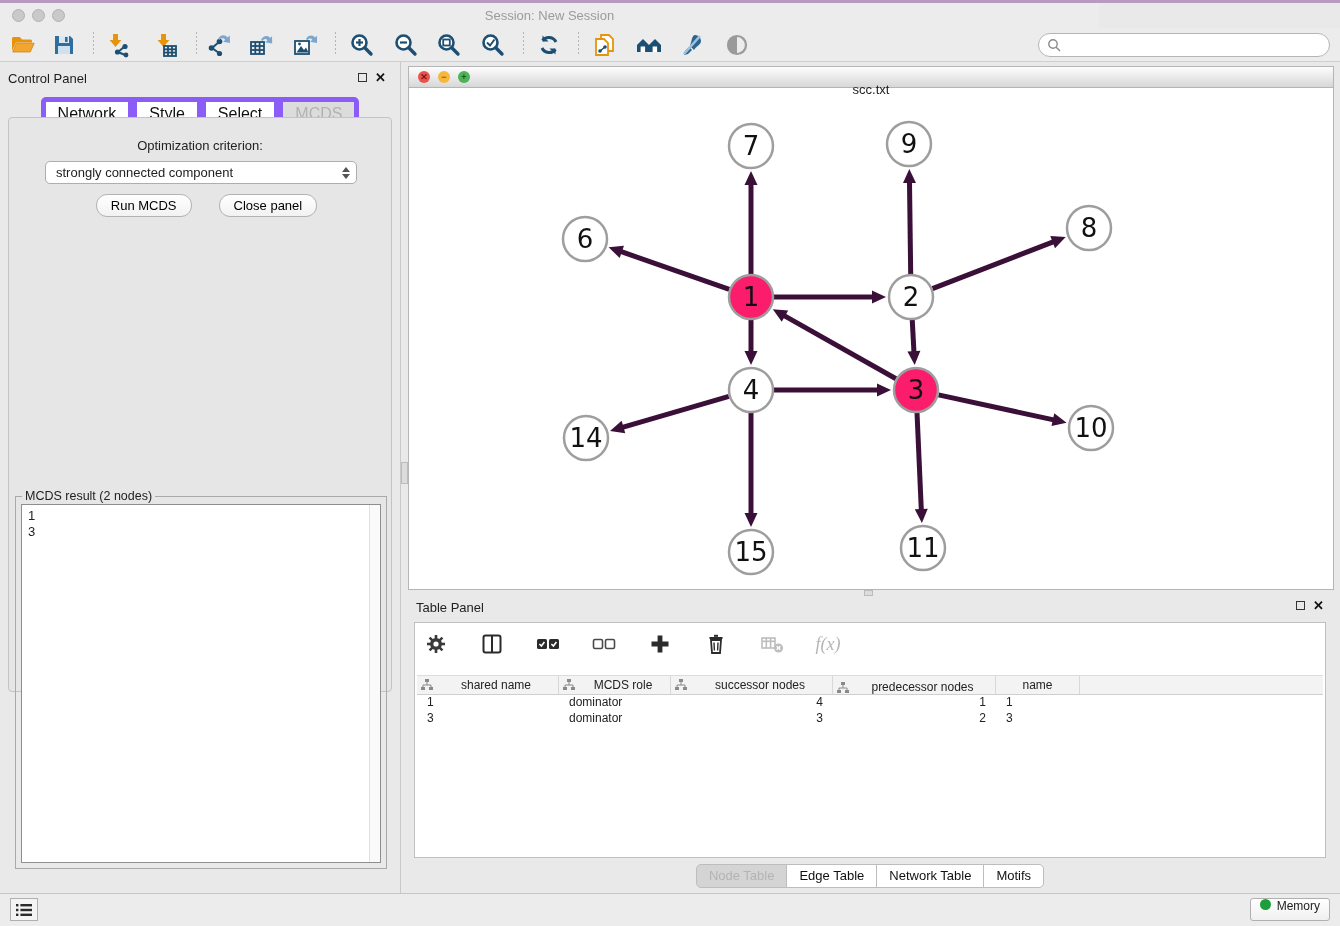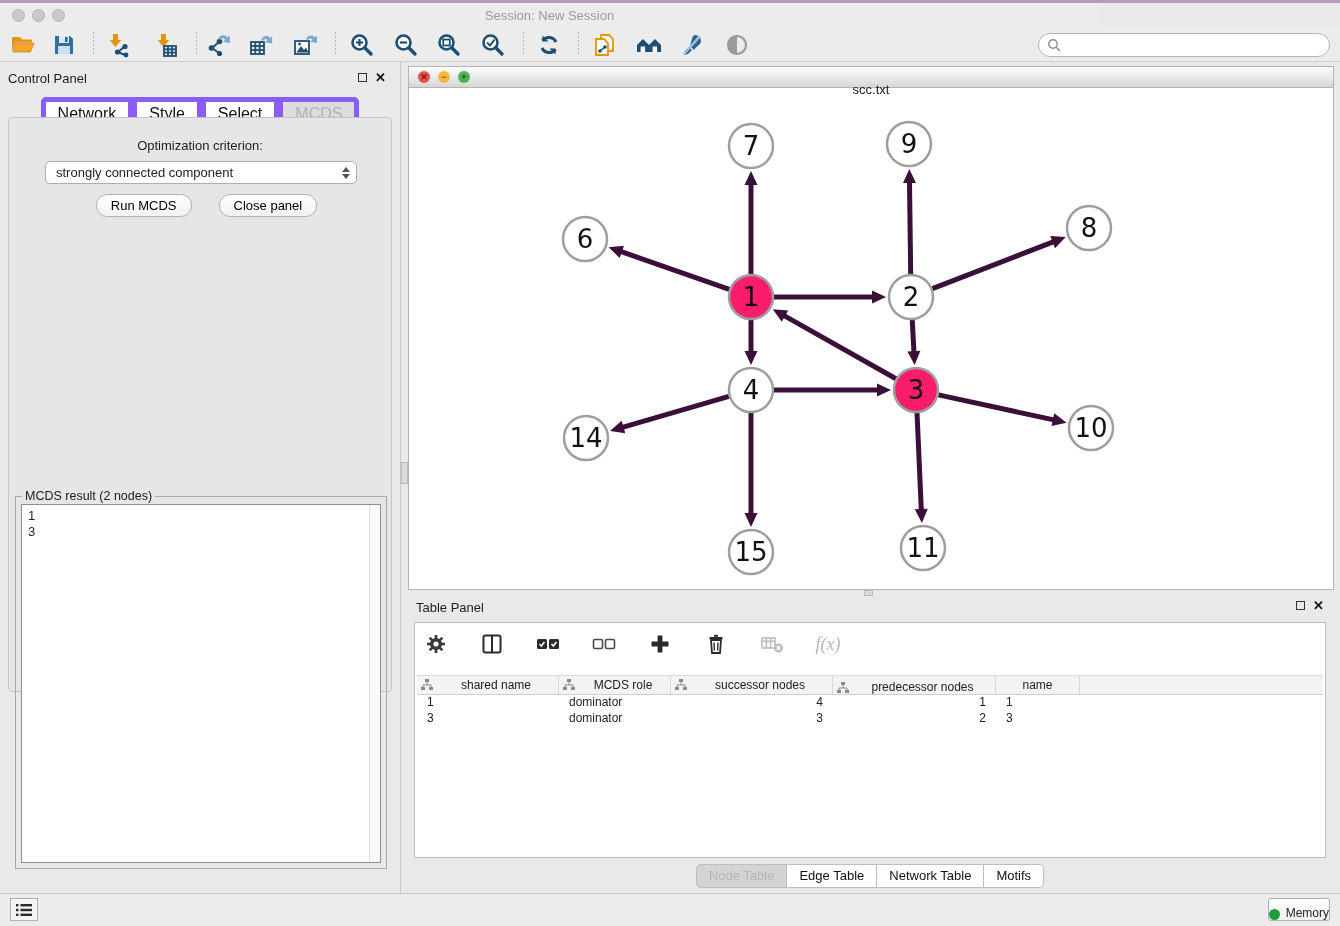--- a/index.html
+++ b/index.html
@@ -93,22 +93,22 @@
   .tp-tab{font-size:13px;padding:3px 12px 4px;background:#fff;border:1px solid #bdbdbd;margin-left:-1px;color:#111;}
   .tp-tab:first-child{border-top-left-radius:5px;border-bottom-left-radius:5px;margin-left:0;}
   .tp-tab:last-child{border-top-right-radius:5px;border-bottom-right-radius:5px;}
   .tp-tab.active{background:#d4d4d4;color:#b4b4b4;}
 
   
   .statusbar{left:0;top:893px;width:1340px;height:33px;background:#ececec;border-top:1px solid #c6c6c6;}
   .status-left-btn{position:absolute;left:10px;top:4px;width:28px;height:23px;background:#f4f4f4;
                    border:1px solid #b0b0b0;display:flex;align-items:center;justify-content:center;}
   .memory-btn{position:absolute;right:10px;top:4px;height:23px;background:linear-gradient(#fff,#f0f0f0);
-              border:1px solid #b0b0b0;border-radius:3px;display:flex;align-items:flex-end;gap:6px;
-              padding:0 0;font-size:12px;}
+              border:1px solid #b0b0b0;border-radius:3px;display:flex;align-items:flex-start;gap:6px;
+              padding:0 9px;font-size:12px;}
   .mem-dot{width:11px;height:11px;border-radius:50%;background:#1f9d3a;}
 </style>
 </head>
 <body>
 
 <div class="window">
 
   <div class="abs top-strip"></div>
   <div class="abs titlebar">
     <div class="traffic" style="left:12px"></div>

